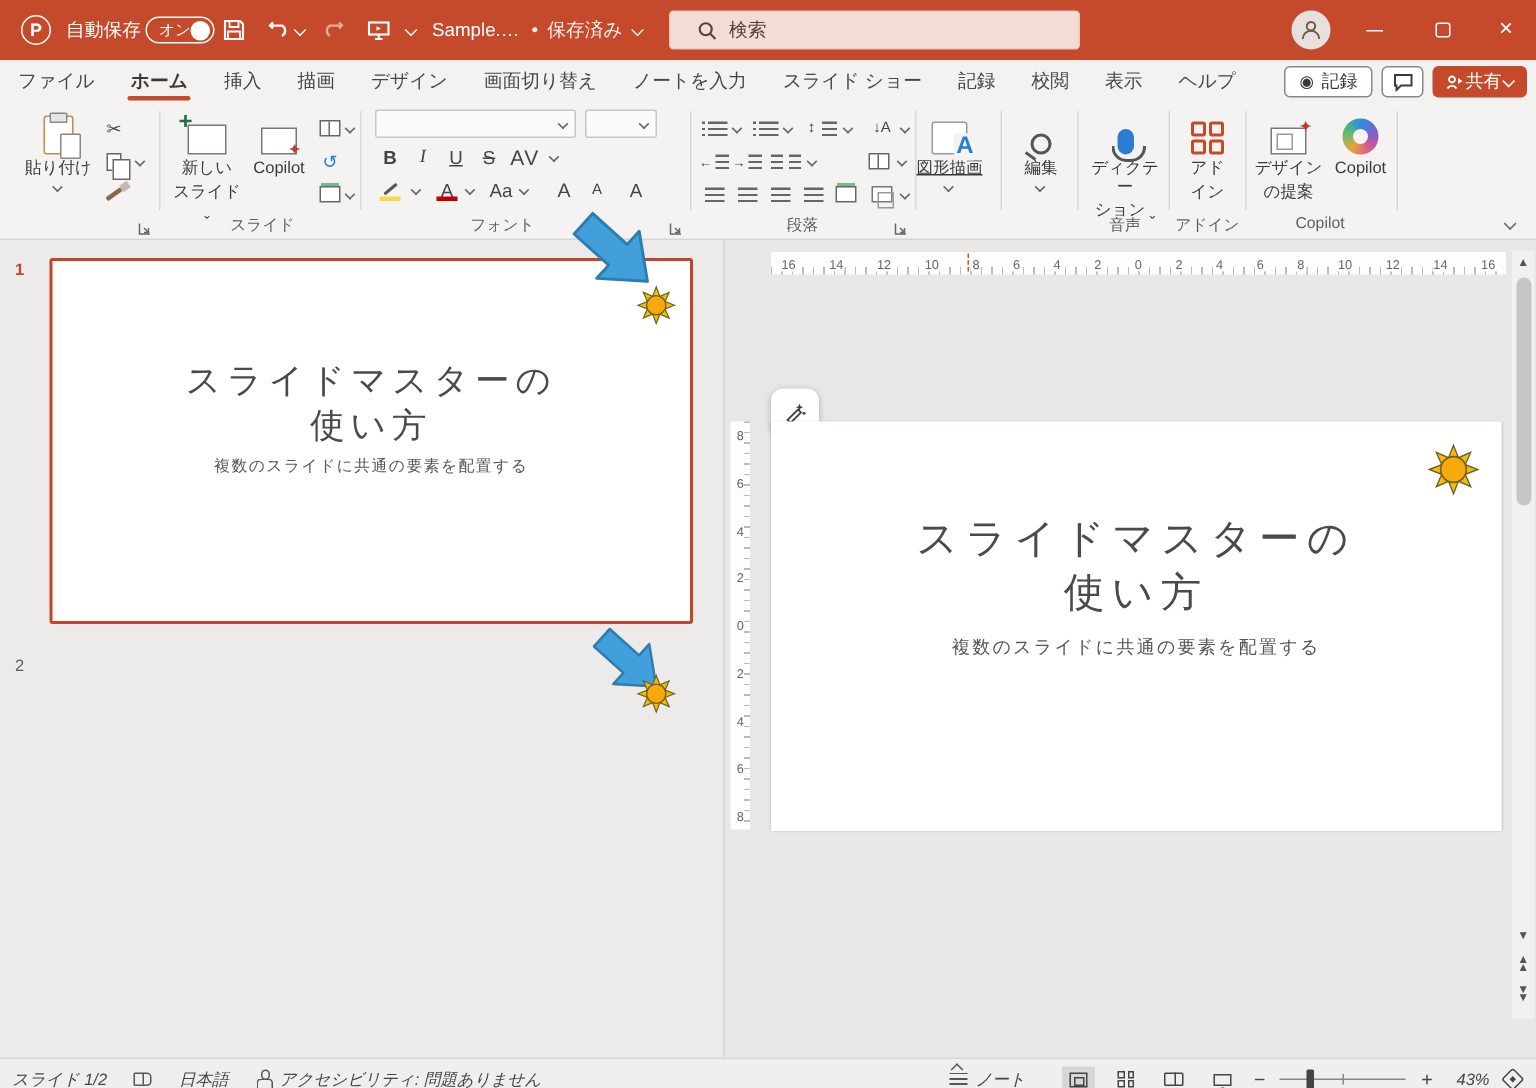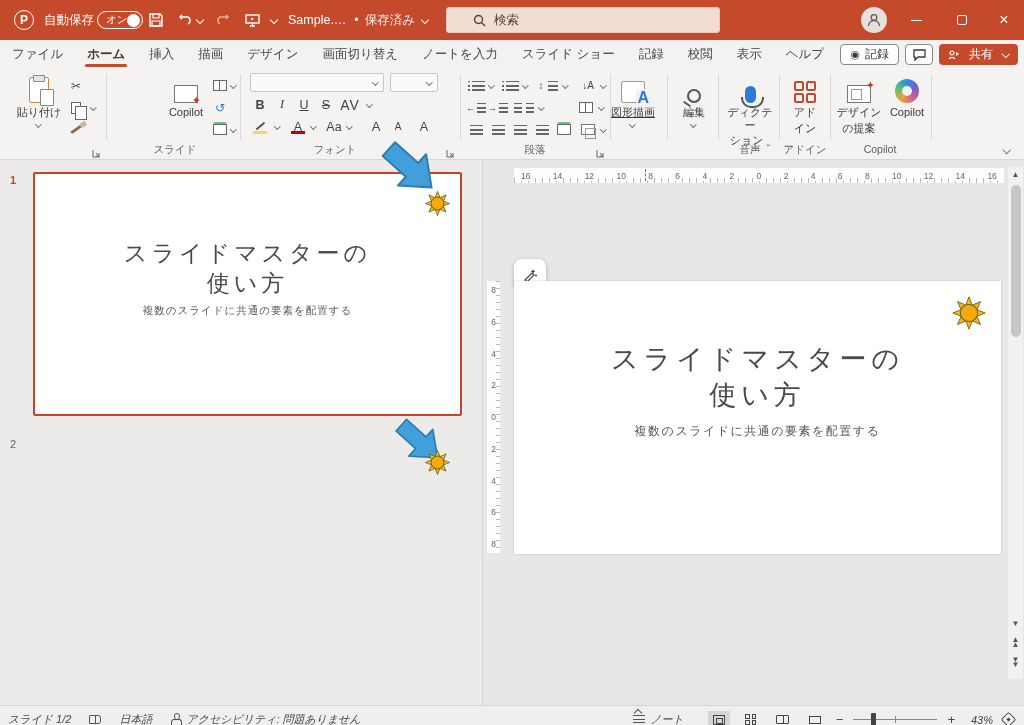--- a/index.html
+++ b/index.html
@@ -23,21 +23,21 @@
   .qat-btn { color:#fff; font-size:15px; }
   .sv { left:148px; } .un { left:178px; } .un2 { left:196px; } .re { left:214px; opacity:.55; }
   .sh { left:244px; } .mo { left:270px; }
   .chev-w { width:8px; height:8px; display:inline-block; position:relative; }
   .chev-w::after { content:""; position:absolute; left:1px; top:1px; width:5px; height:5px;
     border-right:1.4px solid #fff; border-bottom:1.4px solid #fff; transform:rotate(45deg); }
   .doc-title { left:288px; font-size:12.5px; }
   .doc-saved { margin-left:8px; opacity:.92; display:flex; align-items:center; gap:6px; }
   #search-box { position:absolute; left:446px; top:7px; width:274px; height:26px;
     background:#F2DCD4; border:1px solid #E7CBC1; border-radius:3px;
-    display:flex; align-items:center; padding-left:26px; gap:8px; color:#53423C; font-size:12.5px; }
+    display:flex; align-items:center; padding-left:18px; gap:8px; color:#53423C; font-size:12.5px; }
   .avatar-circle { position:absolute; left:861px; top:7px; width:26px; height:26px; border-radius:50%;
     background:#E8E0DC; display:flex; align-items:center; justify-content:center; }
   .win-btn { position:absolute; top:0; width:40px; height:40px; display:flex; align-items:center;
     justify-content:center; color:#fff; }
   .min-glyph { width:11px; height:0; border-top:1.6px solid #fff; }
   .max-glyph { width:10px; height:10px; border:1.4px solid #fff; border-radius:2px; }
   .close-glyph { font-size:16px; line-height:1; }
 
   
   #tabrow { position:absolute; left:0; top:40px; width:1024px; height:28px; background:#F4F2F0;
@@ -45,21 +45,21 @@
   .rtab { display:flex; align-items:center; padding:0 12px; position:relative; white-space:nowrap; }
   .rtab.active { font-weight:bold; color:#3B3A39; }
   .rtab.active::after { content:""; position:absolute; left:10px; right:10px; bottom:1px;
     height:2.6px; background:#C5492B; border-radius:2px; }
   #tab-right { position:absolute; right:6px; top:44px; display:flex; gap:6px; align-items:center; }
   .record-btn { height:21px; border:1px solid #8A8886; background:#fff; border-radius:4px;
     display:flex; align-items:center; gap:5px; padding:0 9px; font-size:12px; color:#3B3A39; }
   .comment-btn { width:28px; height:21px; border:1px solid #8A8886; background:#fff;
     border-radius:4px; display:flex; align-items:center; justify-content:center; }
   .share-btn { height:21px; background:#C5492B; border-radius:4px; color:#fff;
-    display:flex; align-items:center; gap:9px; padding:0 9px; font-size:12px;justify-content:space-between; }
+    display:flex; align-items:center; gap:1px; padding:0 9px; font-size:12px;justify-content:space-between; }
   .chev-d { width:7px; height:7px; display:inline-block; position:relative; }
   .chev-d::after { content:""; position:absolute; left:1px; top:0; width:4.5px; height:4.5px;
     border-right:1.3px solid currentColor; border-bottom:1.3px solid currentColor; transform:rotate(45deg); }
 
   
   #ribbon { position:absolute; left:0; top:68px; width:1024px; height:92px; background:#F4F3F1;
     border-bottom:1px solid #D8D6D4; color:#3B3A39; }
   .gsep { position:absolute; top:6px; height:66px; width:1px; background:#DBD9D7; }
   .glabel { position:absolute; top:75px; font-size:10.5px; color:#605E5C; text-align:center; white-space:nowrap; }
   .launcher { position:absolute; top:76px; width:10px; height:10px; }
@@ -352,20 +352,27 @@
     </div>
   <div class="glabel" style="left:8px; width:76px;margin-top:40px;">クリップボード</div>
   <div class="launcher" style="left:92px;">
     <svg width="9" height="9" viewBox="0 0 9 9">
         <path d="M1 1v7h7" fill="none" stroke="#666"></path>
         <path d="M4 4l3 3M7 4v3H4" fill="none" stroke="#666"></path>
       </svg>
   </div>
   <div class="gsep" style="left:106px"></div>
 
+  <div class="bigbtn" style="left:114px; width:48px;">
+    <span class="bi">
+        <span class="newslide-ic"></span>
+      </span>
+    <span>新しい</span>
+    <span>スライド ˬ</span>
+  </div>
   <div class="bigbtn" style="left:164px; width:44px;">
     <span class="bi">
         <span class="copilot-slide-ic">
           <span class="spark" style="right:-4px; bottom:-4px;">✦</span>
         </span>
       </span>
     <span>Copilot</span>
   </div>
   <div class="smallbtn" style="left:210px; top:8px;">
       <span class="layout-ic"></span>

